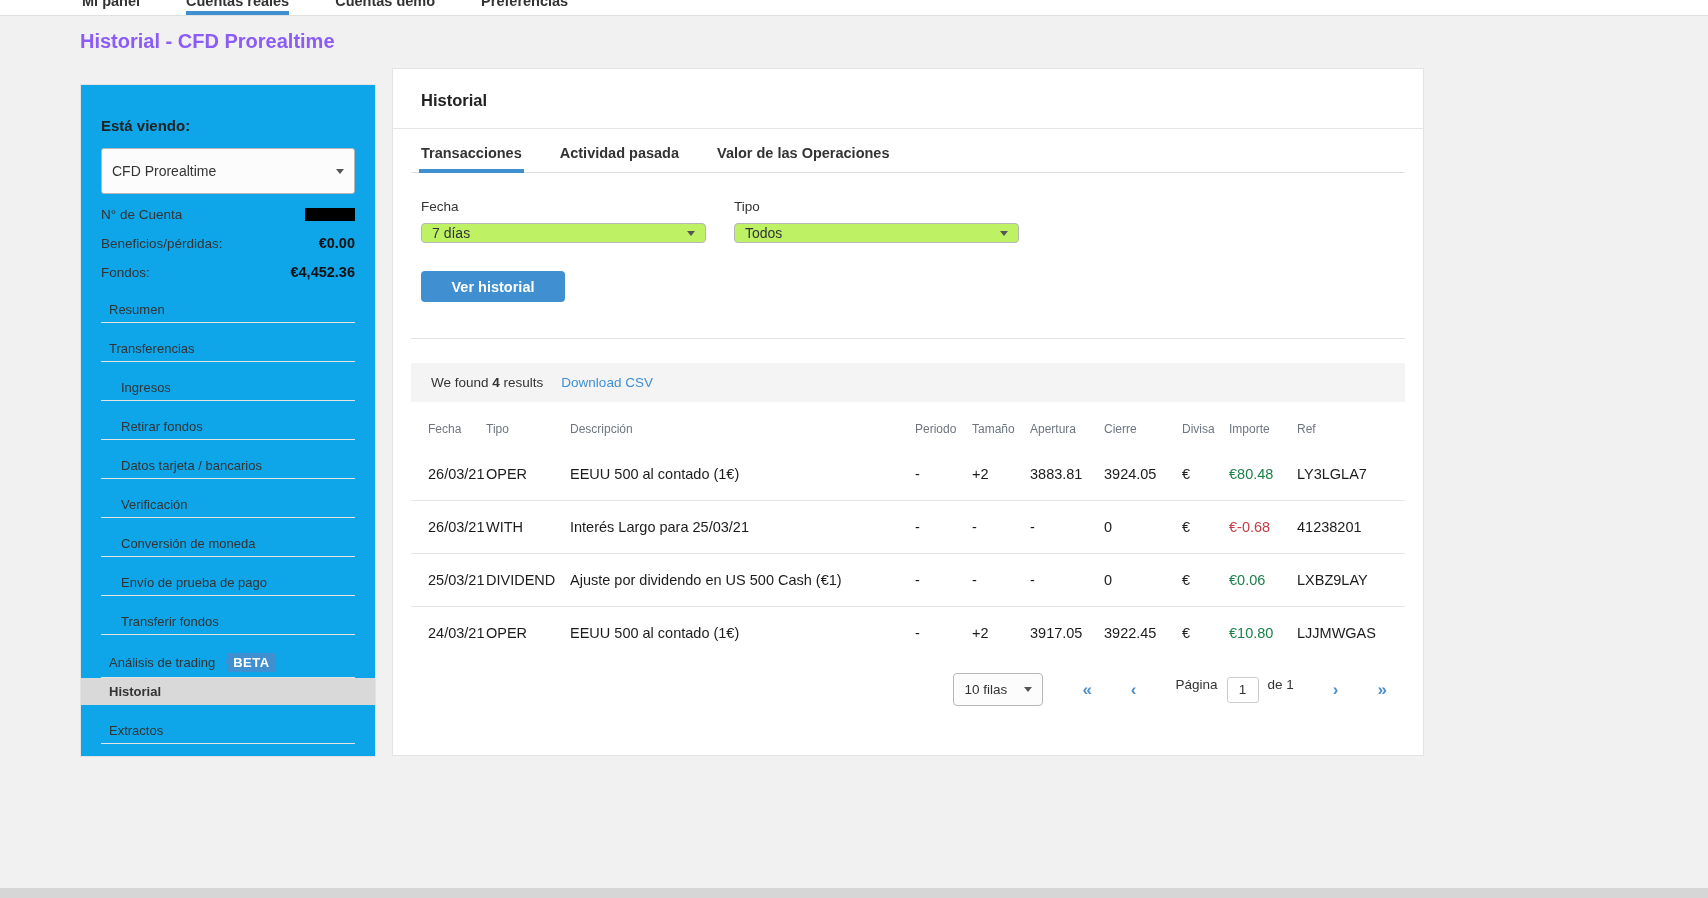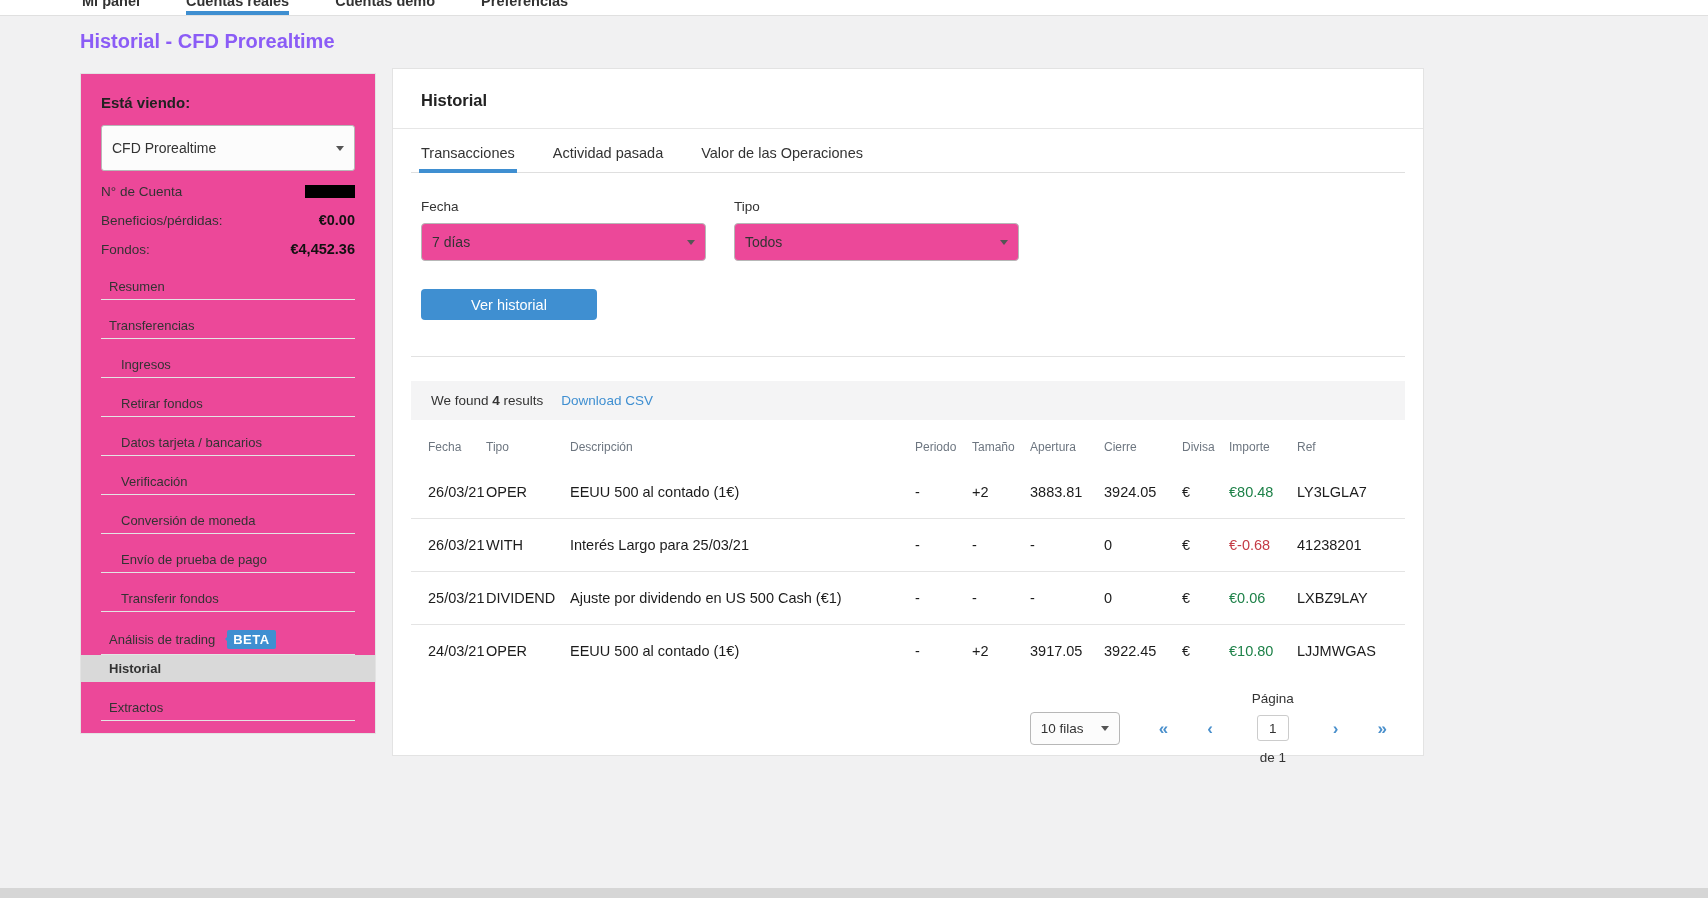--- a/index.html
+++ b/index.html
@@ -15,62 +15,62 @@
   .topnav{position:absolute;top:0;left:0;right:0;height:16px;background:#fff;border-bottom:1px solid #e0e0e0;z-index:3;}
   .topnav-items{display:flex;gap:46px;margin-left:82px;height:100%;overflow:hidden;}
   .topnav-item{position:relative;height:16px;cursor:pointer;}
   .topnav-label{display:block;margin-top:-7px;font-size:14.5px;font-weight:600;color:#333;white-space:nowrap;}
   .topnav-underline{display:none;position:absolute;left:0;right:0;bottom:0;height:5px;background:var(--accent);}
   .topnav-item.active .topnav-underline{display:block;}
 
   .page-title{position:absolute;top:30px;left:80px;font-size:20px;font-weight:700;color:#8b5cf6;}
 
   
-  .sidebar-card{position:absolute;left:80px;top:73px;width:296px;background:#ec4899;border:1px solid #e3e3e3;padding:18px 20px 12px;}
+  .sidebar-card{position:absolute;left:80px;top:84px;width:296px;background:#0ea5e9;border:1px solid #e3e3e3;padding:30px 20px 12px;}
   .viewing-heading{font-size:15px;font-weight:700;color:#222;margin:2px 0 14px;}
   .select{border:1px solid #b7b7b7;border-radius:3px;background:#fcfcfc;height:46px;display:flex;align-items:center;justify-content:space-between;padding:0 10px;font-size:14px;color:#333;cursor:pointer;}
   .caret{width:0;height:0;border-left:4px solid transparent;border-right:4px solid transparent;border-top:5px solid #555;}
   .acct-row{display:flex;justify-content:space-between;align-items:center;font-size:13.5px;color:#333;margin-top:13px;}
   .acct-row b{font-size:14.5px;color:#111;}
   .redacted-box{width:50px;height:13px;background:#000;}
   .menu{list-style:none;margin-top:16px;font-size:13px;color:#333;}
   .menu-item{position:relative;display:flex;align-items:center;padding:5.5px 0 5.5px 8px;border-bottom:1px solid #e4e4e4;cursor:pointer;margin-top:12px;}
   .menu-item.child{padding-left:20px;}
   .menu-item.selected{background:#d9d9d9;font-weight:700;margin:0 -20px;padding-left:28px;border-bottom-color:transparent;}
   .beta-badge{margin-left:12px;position:relative;background:var(--accent);color:#fff;font-size:13px;font-weight:700;letter-spacing:.5px;padding:2px 6px;border-radius:2px;}
   .beta-badge::before{content:"";position:absolute;left:-7px;top:50%;transform:translateY(-50%);border:5px solid transparent;border-right:5px solid var(--accent);}
 
   
   .main-card{position:absolute;left:392px;top:68px;width:1032px;height:688px;background:#fff;border:1px solid #e3e3e3;}
   .main-header{padding:22px 28px 18px;border-bottom:1px solid #e6e6e6;}
   .main-title{font-size:16.5px;font-weight:700;color:#222;}
   .tabs{display:flex;gap:38px;margin:0 18px;padding:16px 0 0 10px;border-bottom:1px solid #dfdfdf;}
-  .tab{position:relative;font-size:14.5px;font-weight:400;color:#333;padding-bottom:11px;cursor:pointer;}
+  .tab{position:relative;font-size:14.5px;font-weight:700;color:#333;padding-bottom:11px;cursor:pointer;}
   .tab.active::after{content:"";position:absolute;left:-2px;right:-2px;bottom:-1px;height:4px;background:var(--accent);}
   .filters{display:flex;gap:28px;padding:26px 0 0 28px;}
   .filter-label{display:block;font-size:13.5px;color:#333;margin-bottom:9px;}
-  .filter-select{width:285px;height:38px;background:#ec4899;border-radius:4px;}
-  .btn-primary{display:block;margin:28px 0 0 28px;width:176px;height:31px;background:var(--accent);color:#fff;border:none;border-radius:4px;font-size:14.5px;font-weight:400;font-family:inherit;cursor:pointer;}
+  .filter-select{width:285px;height:20px;background:#bef264;border-radius:4px;}
+  .btn-primary{display:block;margin:28px 0 0 28px;width:144px;height:31px;background:var(--accent);color:#fff;border:none;border-radius:4px;font-size:14.5px;font-weight:700;font-family:inherit;cursor:pointer;}
   .section-divider{border:none;border-top:1px solid #e2e2e2;margin:36px 18px 0;}
   .results-bar{margin:24px 18px 0;background:#f4f4f5;height:39px;display:flex;align-items:center;gap:18px;padding:0 20px;font-size:13.5px;color:#333;}
   .download-link{color:var(--accent);font-size:13.5px;text-decoration:none;cursor:pointer;}
 
   .table-area{margin:0 18px;}
   .tgrid{display:grid;grid-template-columns:58px 84px 1fr 57px 58px 74px 78px 47px 68px 108px;align-items:center;}
   .thead{padding:20px 0 12px 17px;font-size:12px;color:#6d7680;}
   .trow{padding:18px 0 18px 17px;font-size:14.5px;color:#1c1c1c;}
   .trow + .trow{border-top:1px solid #e4e4e4;}
   .cell{padding-right:8px;white-space:nowrap;}
   .cell.green{color:var(--green);}
   .cell.red{color:var(--red);}
 
   .pagination{display:flex;align-items:center;justify-content:flex-end;gap:39px;margin:14px 18px 0;}
   .rows-select{width:90px;height:33px;border-radius:4px;font-size:13.5px;}
   .page-chevron{color:#4a90cc;font-size:17px;font-weight:700;cursor:pointer;line-height:1;}
-  .page-group{display:flex;align-items:center;gap:9px;font-size:13.5px;color:#333;flex-direction:column;}
+  .page-group{display:flex;align-items:flex-start;gap:9px;font-size:13.5px;color:#333;}
   .page-input{width:32px;height:26px;border:1px solid #ccc;border-radius:3px;text-align:center;font-size:13.5px;color:#333;font-family:inherit;}
 
   .bottom-strip{position:absolute;left:0;right:0;bottom:0;height:10px;background:#d6d6d6;}
 </style>
 </head>
 <body>
 
 <div class="screen">
 
   <nav class="topnav">

